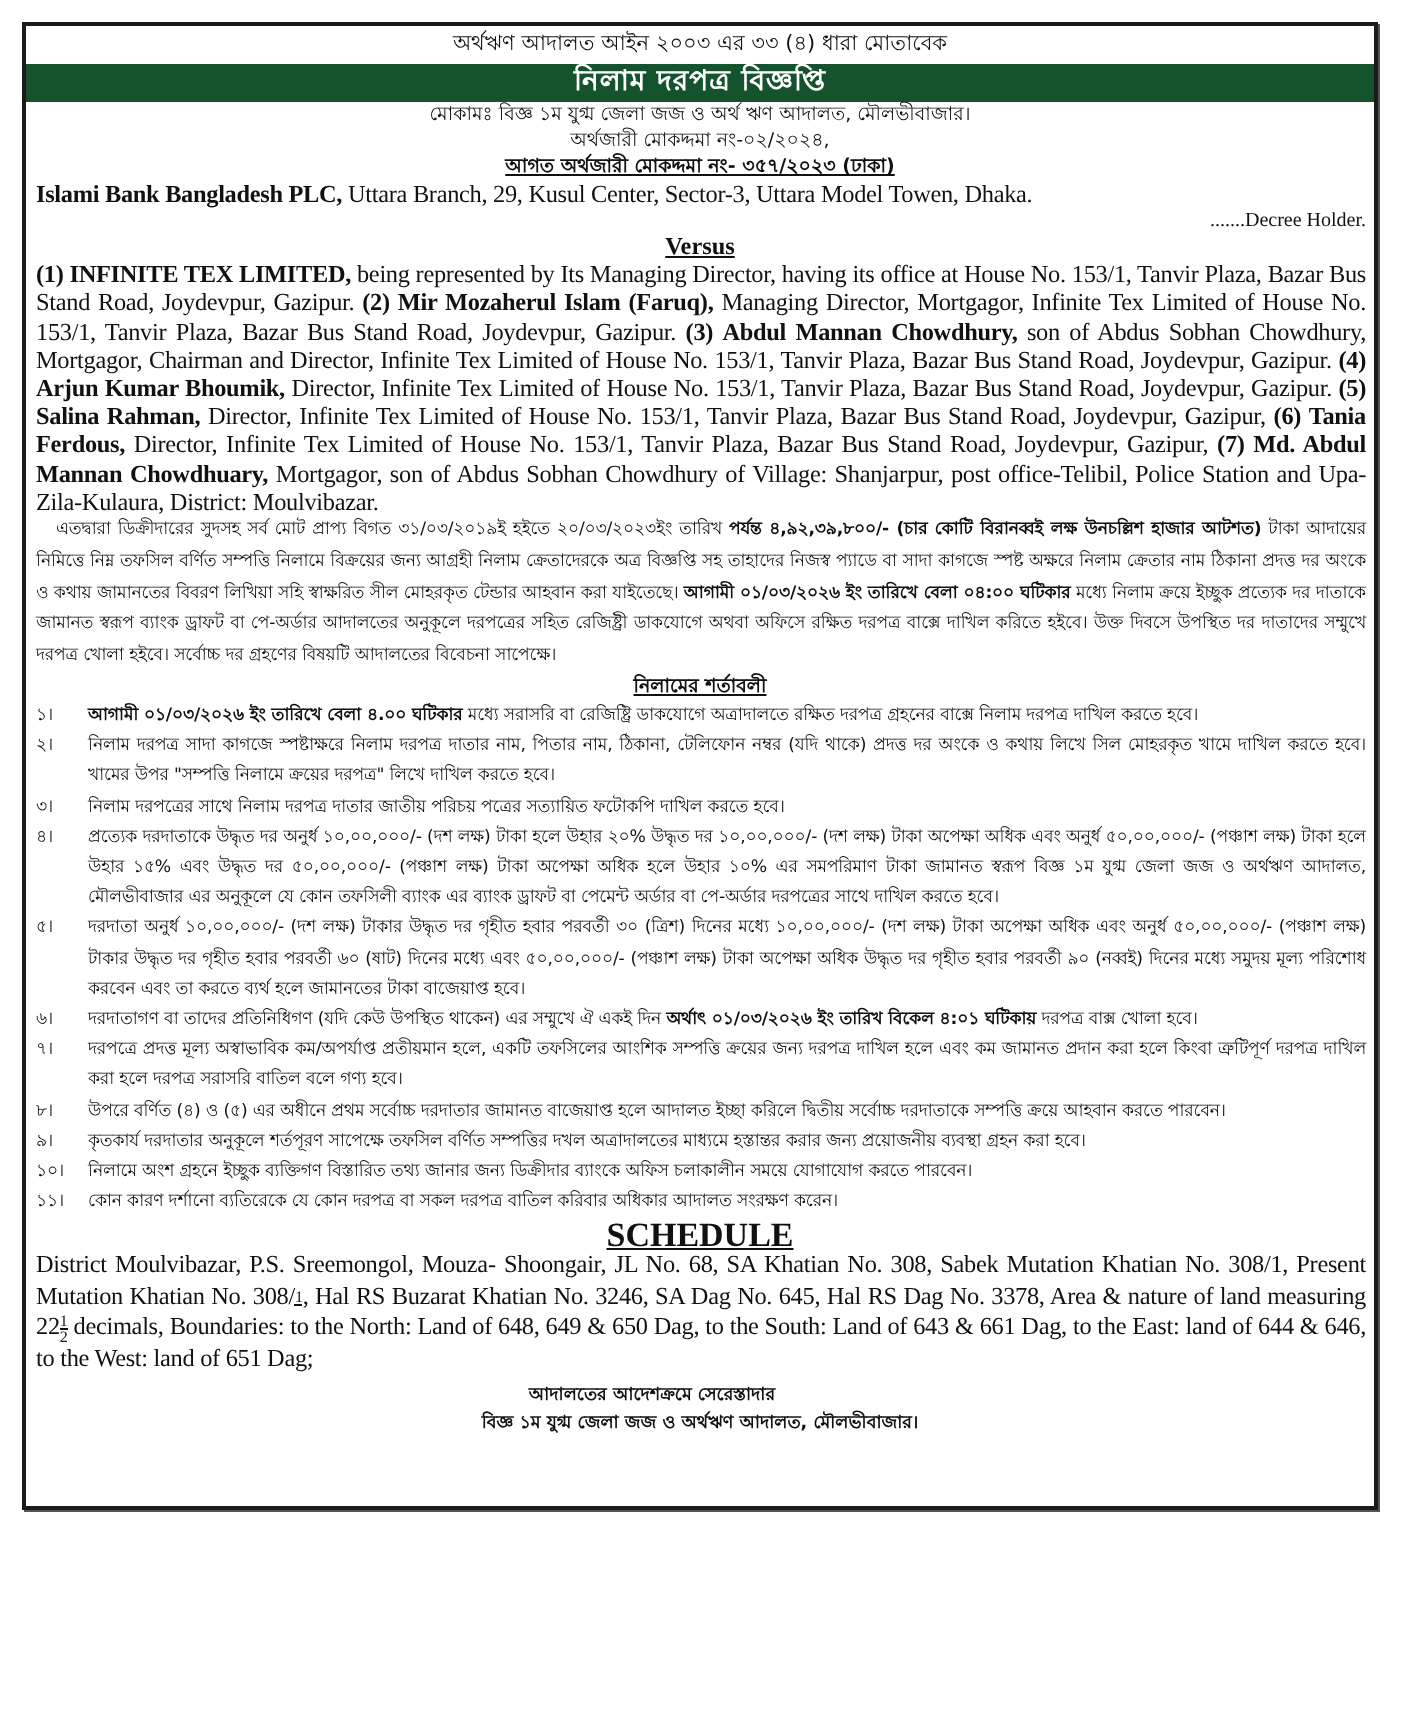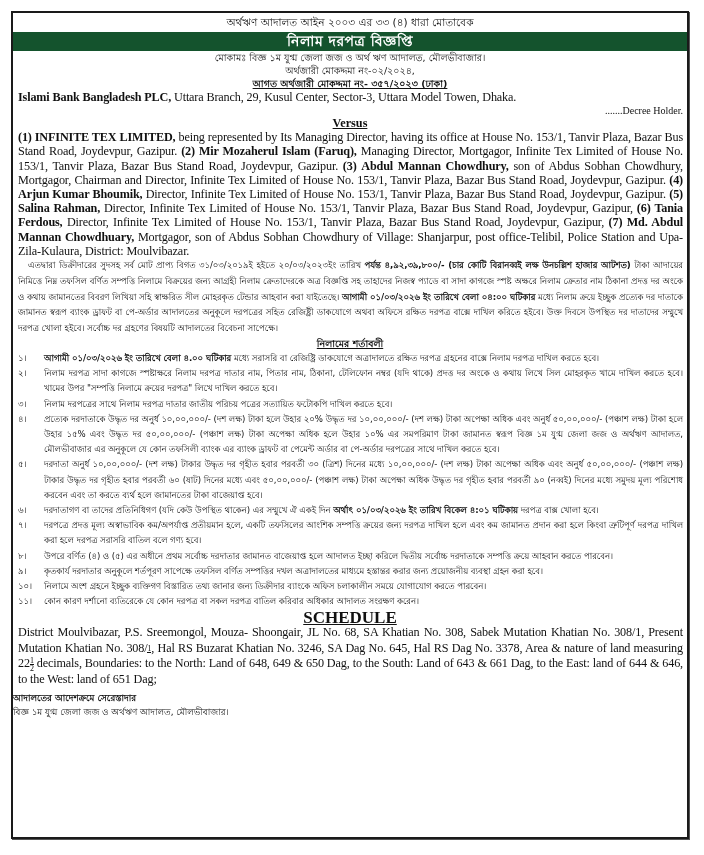--- a/index.html
+++ b/index.html
@@ -12,21 +12,21 @@
     body {
       position: relative;
       font-family: "Liberation Serif", "DejaVu Serif", serif;
       color: #111111;
     }
     .notice-frame {
       position: absolute;
       left: 11px;
       top: 11px;
       width: 678px;
-      height: 828px;
+      height: 744px;
       border: 2px solid #1a1a1a;
       box-shadow: 1px 1px 0 #555;
       background: #fff;
       overflow: hidden;
     }
     .bn {
       font-family: "DejaVu Sans", "Liberation Sans", sans-serif;
     }
     .center { text-align: center; }
     .head-line {
@@ -128,30 +128,30 @@
       display: inline-block;
       vertical-align: middle;
       font-size: 8px;
       line-height: 7px;
       text-align: center;
     }
     .frac span { display: block; }
     .frac .num { border-bottom: 1px solid #111; }
     .signature {
       margin-top: 4px;
-      text-align: left;
+      text-align: center;
       font-size: 8.8px;
       line-height: 14px;
     }
     .signature .sig-1 {
       font-weight: bold;
       padding-right: 48px;
     }
     .signature .sig-2 {
-      font-weight: normal;
+      font-weight: bold;
     }
   </style>
 </head>
 <body>
 
 <div class="notice-frame">
 
   <div class="head-line center bn">অর্থঋণ আদালত আইন ২০০৩ এর ৩৩ (৪) ধারা মোতাবেক</div>
   <div class="title-bar bn">নিলাম দরপত্র বিজ্ঞপ্তি</div>
   <div class="sub-line bn">মোকামঃ বিজ্ঞ ১ম যুগ্ম জেলা জজ ও অর্থ ঋণ আদালত, মৌলভীবাজার।</div>

